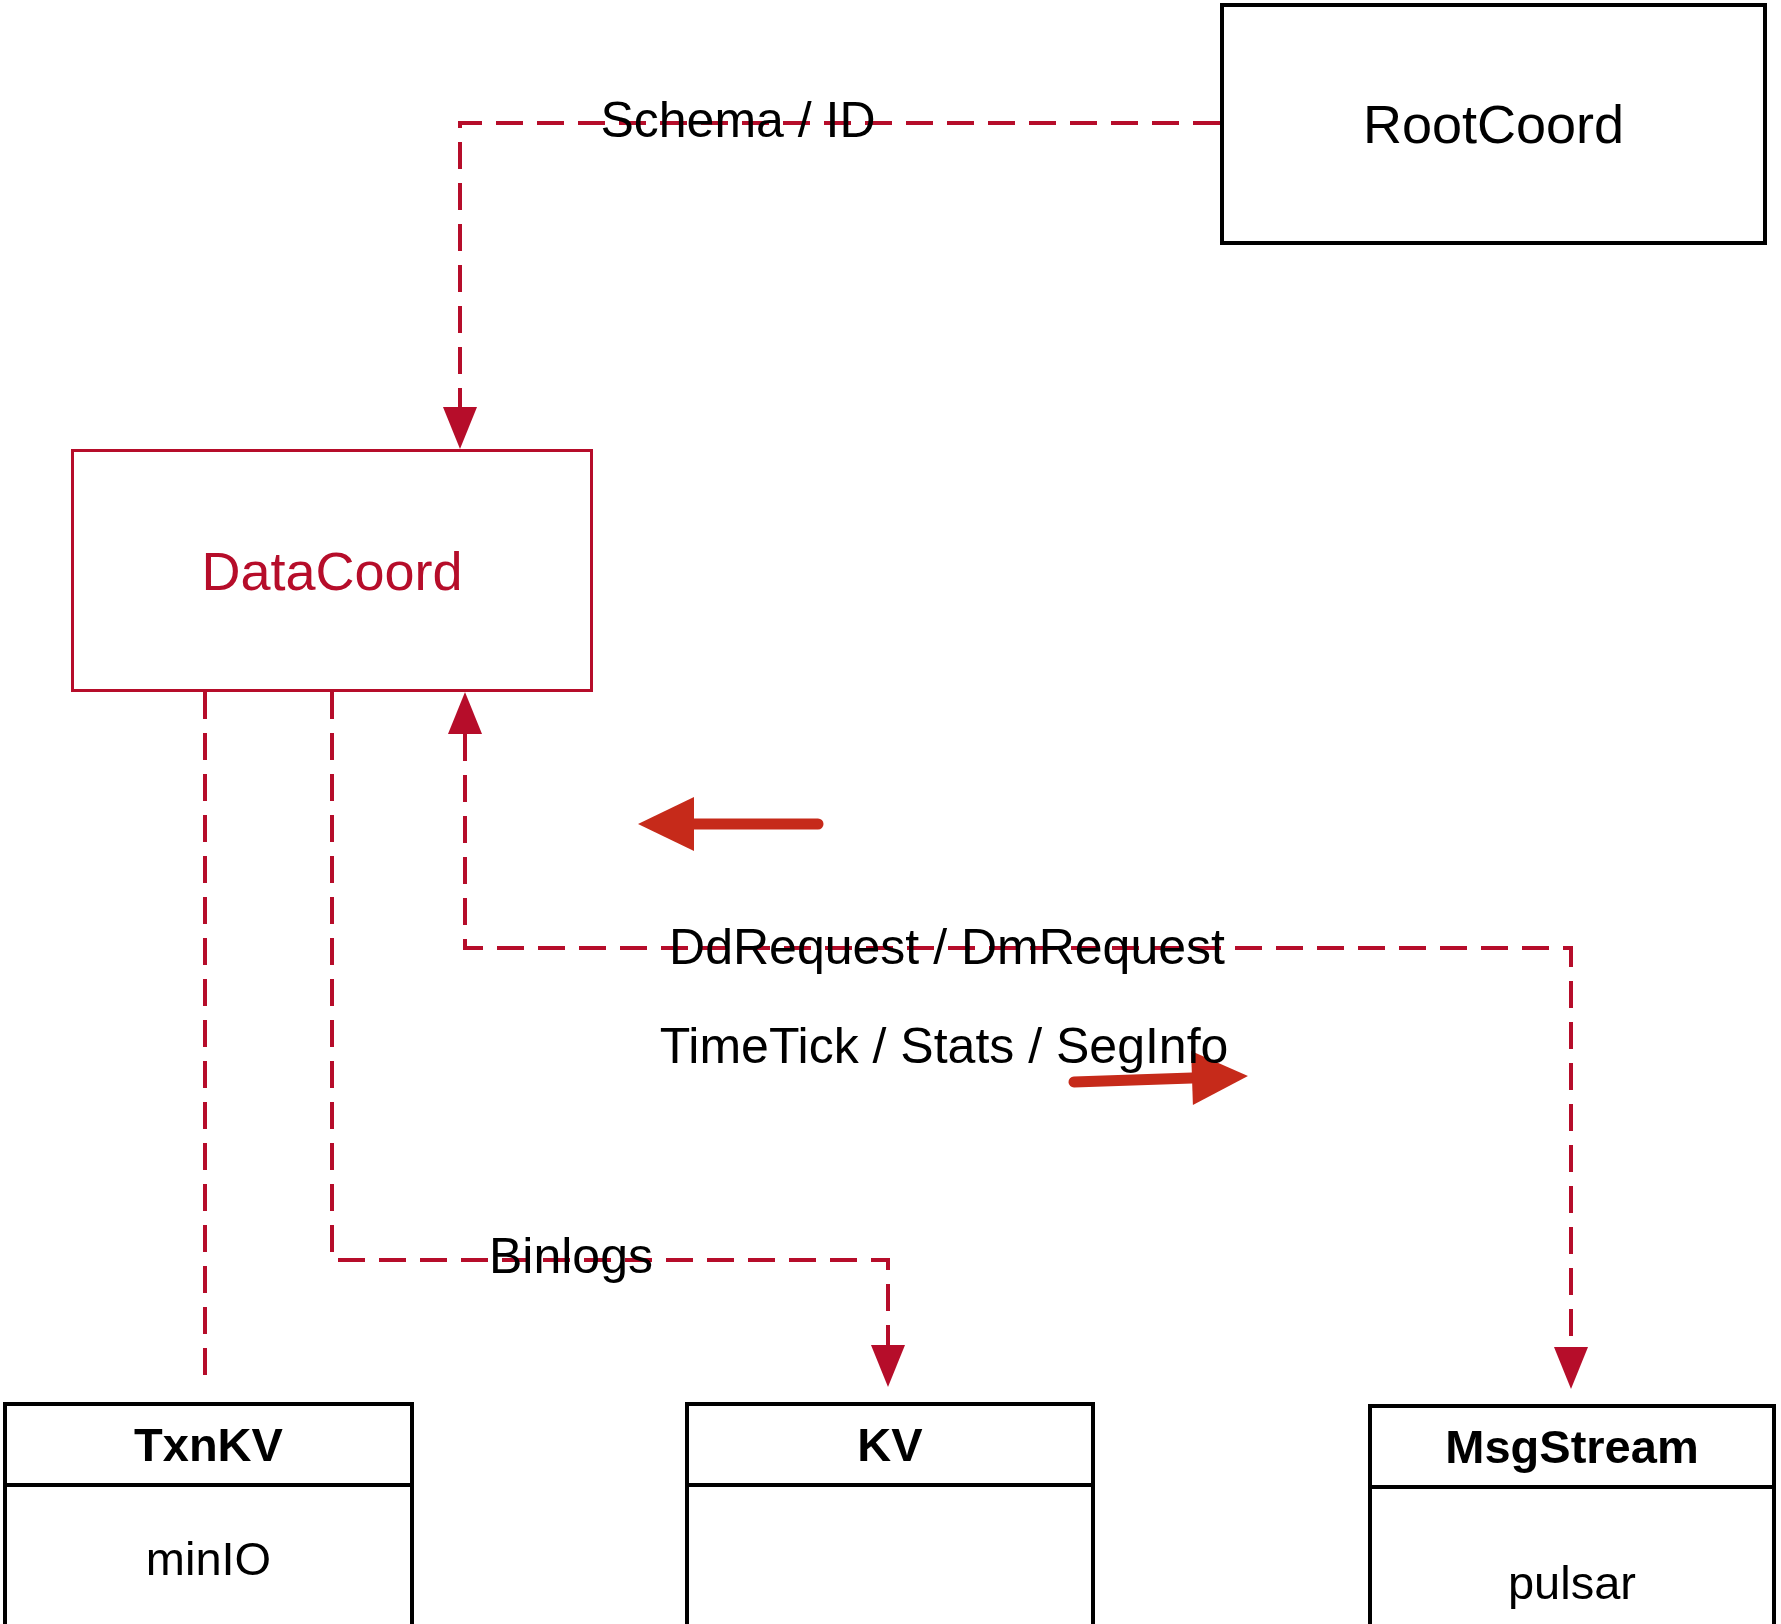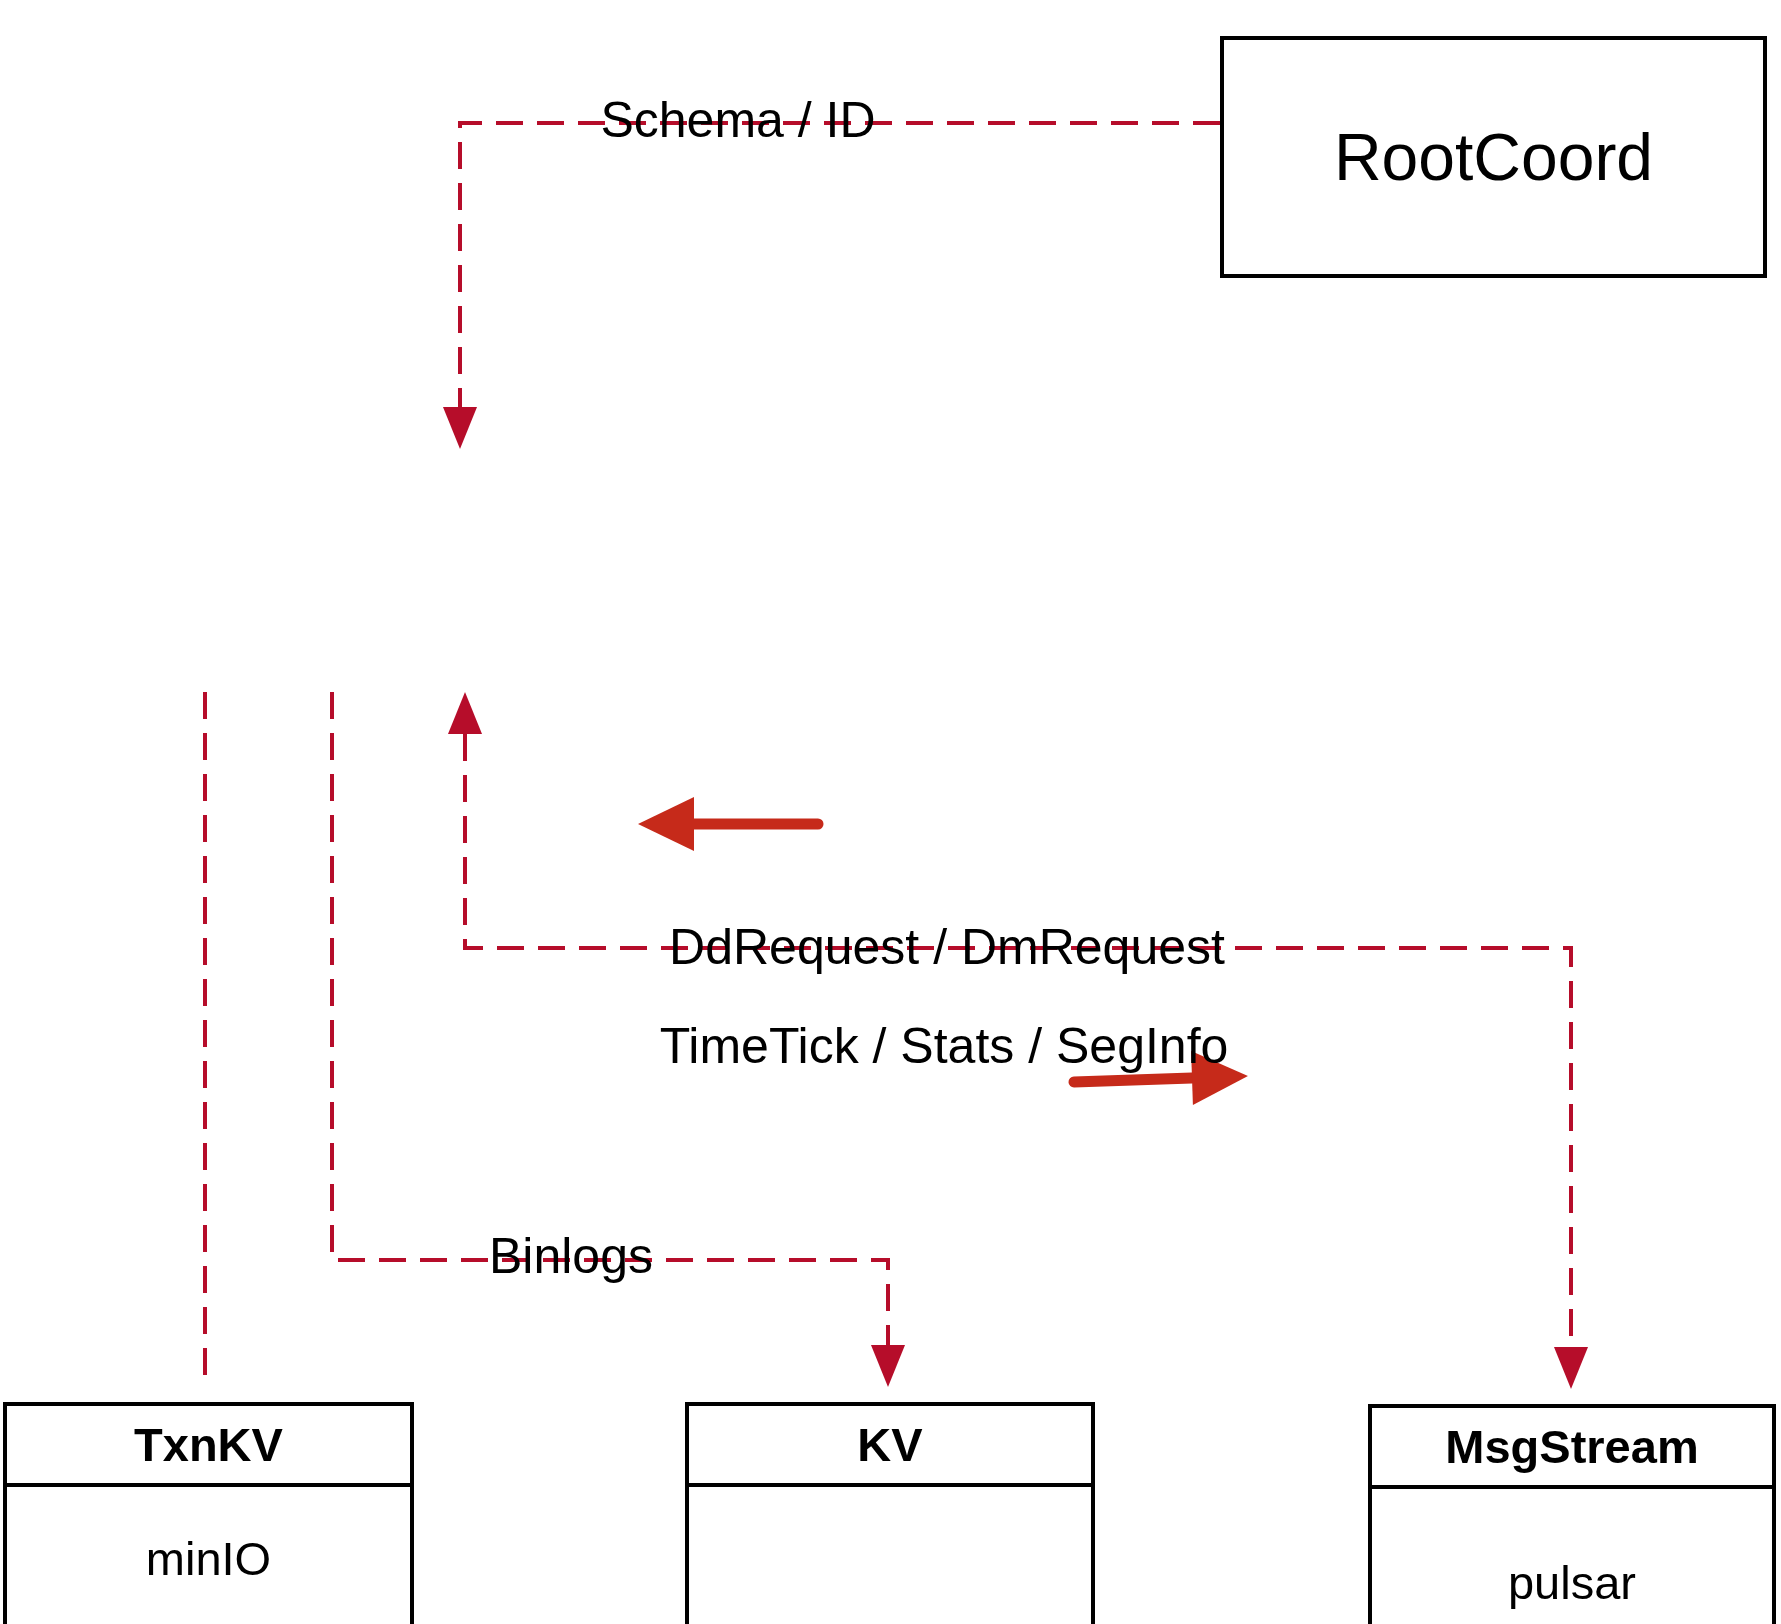--- a/index.html
+++ b/index.html
@@ -40,22 +40,21 @@
   .node {
     position: absolute;
     box-sizing: border-box;
     background: #ffffff;
     display: flex;
     align-items: center;
     justify-content: center;
   }
   .node-plain-black {
     border: 4px solid var(--color-box-border, #000000);
-    font-size: 66px;
-    margin-top: 33px;
+    font-size: 54px;
   }
   .node-plain-red {
     border: 3px solid var(--color-datacoord-accent, #b60d2a);
     color: var(--color-datacoord-accent, #b60d2a);
     font-size: 54px;
   }
   .table-node {
     position: absolute;
     box-sizing: border-box;
     background: #ffffff;
@@ -117,20 +116,23 @@
     <path class="dashed-edge" d="M 465 734 L 465 948 L 1571 948 L 1571 1347" marker-start="url(#arrow-crimson)" marker-end="url(#arrow-crimson)"></path>
 
     <line class="solid-arrow-line" x1="818" y1="824" x2="694" y2="824" marker-end="url(#arrow-bright)"></line>
     <line class="solid-arrow-line" x1="1074" y1="1082" x2="1192" y2="1078" marker-end="url(#arrow-bright)"></line>
   </svg>
 
   <div class="node node-plain-black" style="left:1220px; top:3px; width:547px; height:242px;">
     <span>RootCoord</span>
   </div>
 
+  <div class="node node-plain-red" style="left:71px; top:449px; width:522px; height:243px;">
+    <span>DataCoord</span>
+  </div>
 
   <div class="table-node" style="left:3px; top:1385px; width:411px; height:233px;">
     <div class="hdr">TxnKV</div>
     <div class="bdy">minIO</div>
   </div>
 
   <div class="table-node" style="left:685px; top:1385px; width:410px; height:233px;">
     <div class="hdr">KV</div>
   </div>
 

